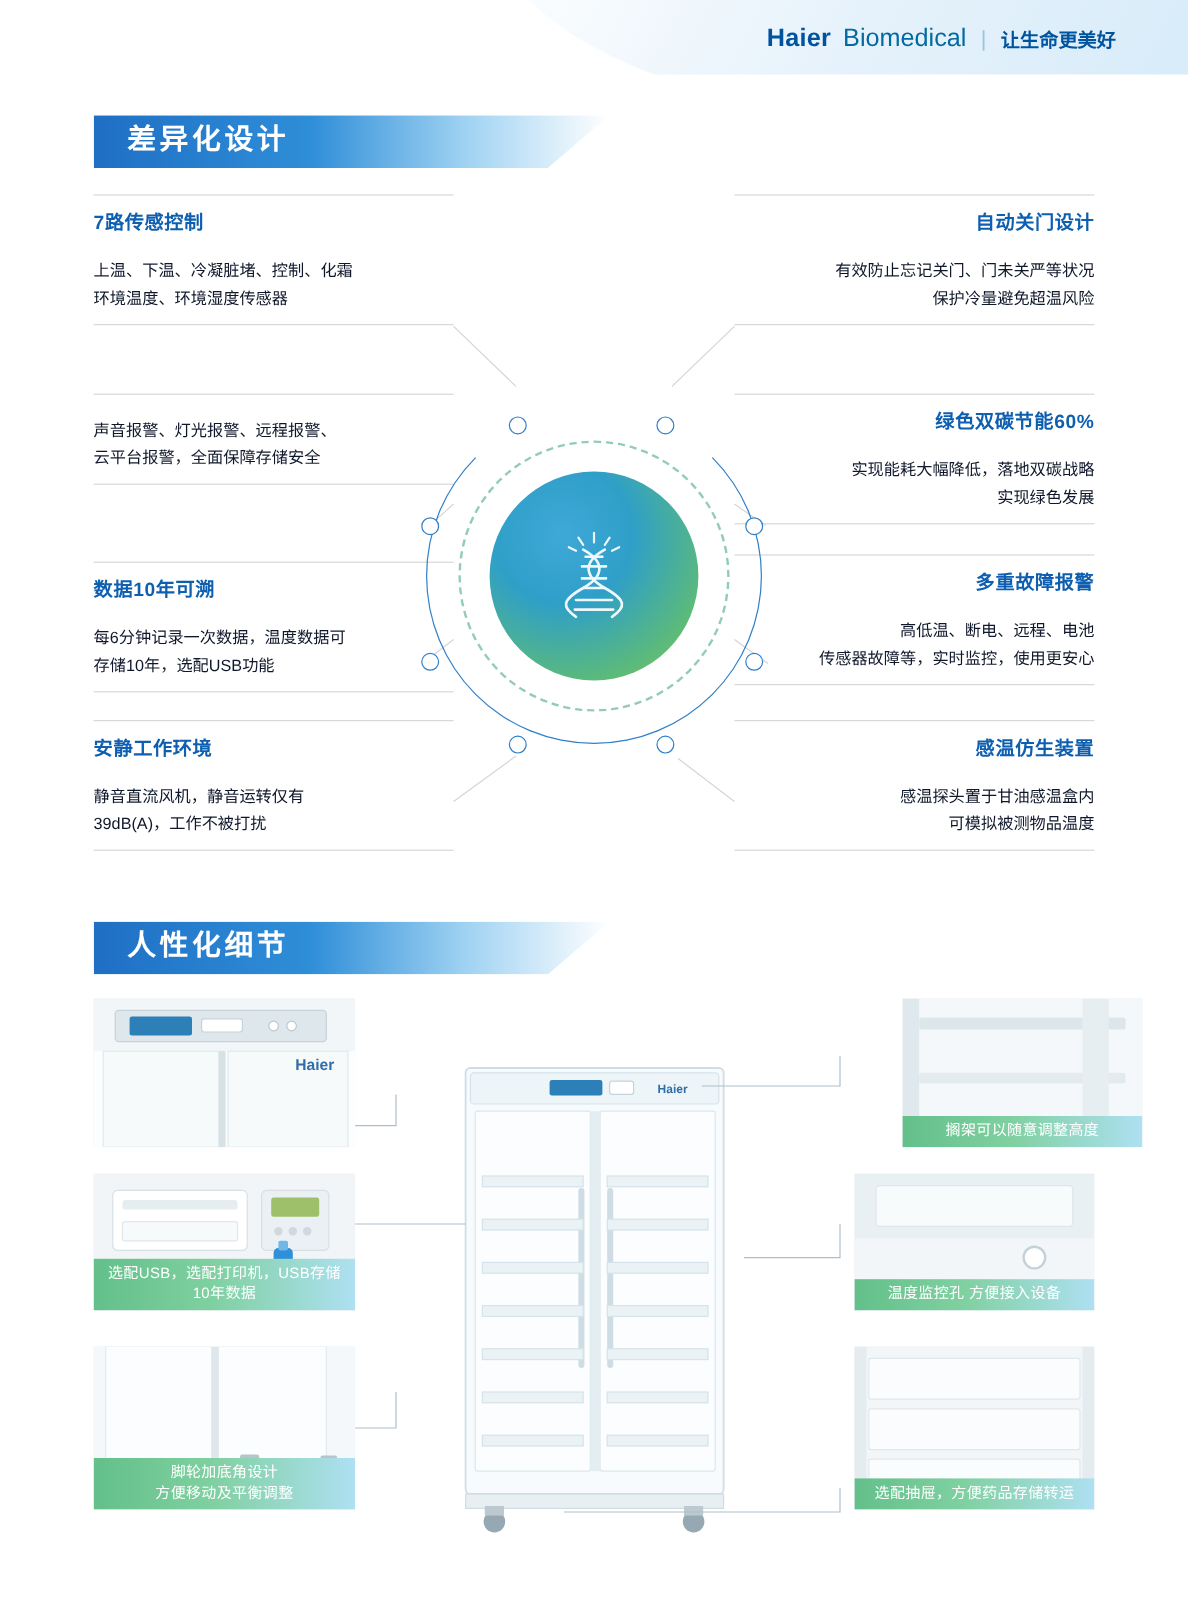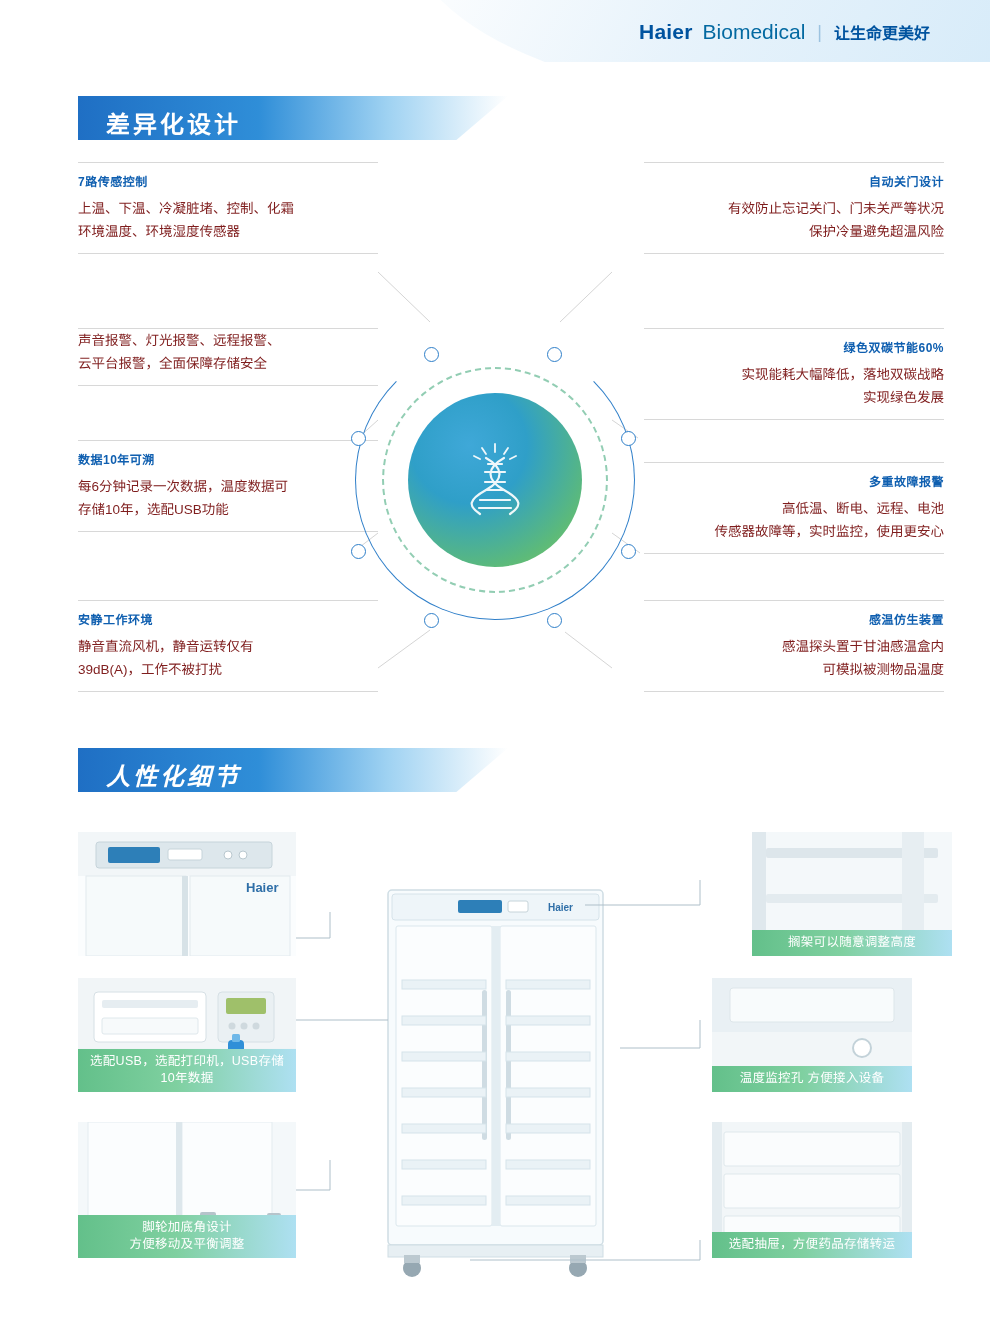--- a/index.html
+++ b/index.html
@@ -40,21 +40,21 @@
     font-size: 21px; color: #0369a1; font-weight: 500;
   }
   .brand-sep { color: #9cc3e0; font-size: 18px; padding: 0 2px; }
   .brand-slogan { font-size: 16px; color: #00539f; font-weight: bold; }
 
   
   .section-banner {
     position: absolute;
     height: 44px;
     width: 430px;
-    display: flex; align-items: flex-end;
+    display: flex; align-items: flex-start;
   }
   .banner-bg {
     position: absolute; inset: 0;
     background: linear-gradient(90deg, #1f6fc4 0%, #2f8ed8 42%, #9fd2f2 72%, rgba(210,236,250,0) 100%);
     clip-path: polygon(0 0, 100% 0, 88% 100%, 0 100%);
   }
   .banner-text {
     position: relative;
     color: #ffffff;
     font-size: 24px;
@@ -68,31 +68,31 @@
     position: absolute;
     width: 300px;
   }
   .feature .line-top {
     height: 1px; background: #d8d8d8; width: 100%;
   }
   .feature .line-bot {
     height: 1px; background: #d8d8d8; width: 100%; margin-top: 10px;
   }
   .feature h3 {
-    font-size: 12px; font-weight: bold; color: #0f5fb0;
+    font-size: 16px; font-weight: bold; color: #0f5fb0;
     margin: 9px 0 8px 0; letter-spacing: .5px;
   }
   .feature p {
-    font-size: 13.5px; color: #7f1d1d; line-height: 1.72;
+    font-size: 13.5px; color: #0f172a; line-height: 1.72; margin-top: 18px;
   }
   .feature.right { text-align: right; }
   .feature.right h3 { color: #0f5fb0; }
 
   .f-left  { left: 78px; }
-  .f-right { left: 644px; }
+  .f-right { left: 612px; }
 
   
   .circle-wrap {
     position: absolute;
     left: 340px; top: 318px;
     width: 310px; height: 340px;
   }
   .ring-outer {
     position: absolute; left: 15px; top: 22px;
     width: 280px; height: 280px;
@@ -192,21 +192,21 @@
     <div class="line-bot"></div>
   </div>
 
   <div class="feature f-left" style="top:328px;">
     <div class="line-top"></div>
     <p style="white-space:pre-line">声音报警、灯光报警、远程报警、
 云平台报警，全面保障存储安全</p>
     <div class="line-bot"></div>
   </div>
 
-  <div class="feature f-left" style="top:440px;">
+  <div class="feature f-left" style="top:468px;">
     <div class="line-top"></div>
     <h3>数据10年可溯</h3>
     <p style="white-space:pre-line">每6分钟记录一次数据，温度数据可
 存储10年，选配USB功能</p>
     <div class="line-bot"></div>
   </div>
 
   <div class="feature f-left" style="top:600px;">
     <div class="line-top"></div>
     <h3>安静工作环境</h3>
@@ -264,21 +264,21 @@
     <div class="node" style="left:84px; top:29px;"></div>
     <div class="node" style="left:207px; top:29px;"></div>
     <div class="node" style="left:11px; top:113px;"></div>
     <div class="node" style="left:281px; top:113px;"></div>
     <div class="node" style="left:11px; top:226px;"></div>
     <div class="node" style="left:281px; top:226px;"></div>
     <div class="node" style="left:84px; top:295px;"></div>
     <div class="node" style="left:207px; top:295px;"></div>
   </div>
 
-  <div class="section-banner" style="left:78px; top:748px;font-style:italic;">
+  <div class="section-banner" style="left:78px; top:768px;">
     <div class="banner-bg"></div>
     <div class="banner-text">人性化细节</div>
   </div>
 
   <div class="photo" style="left:78px; top:832px; width:218px; height:124px;">
     <svg width="218" height="124" viewBox="0 0 218 124">
       <rect width="218" height="124" fill="#e9eff2"></rect>
       <rect x="0" y="0" width="218" height="80" fill="#f2f6f8"></rect>
       <rect x="18" y="10" width="176" height="26" rx="3" fill="#dde7ec" stroke="#c6d4da"></rect>
       <rect x="30" y="15" width="52" height="16" rx="2" fill="#2d7fb8"></rect>

